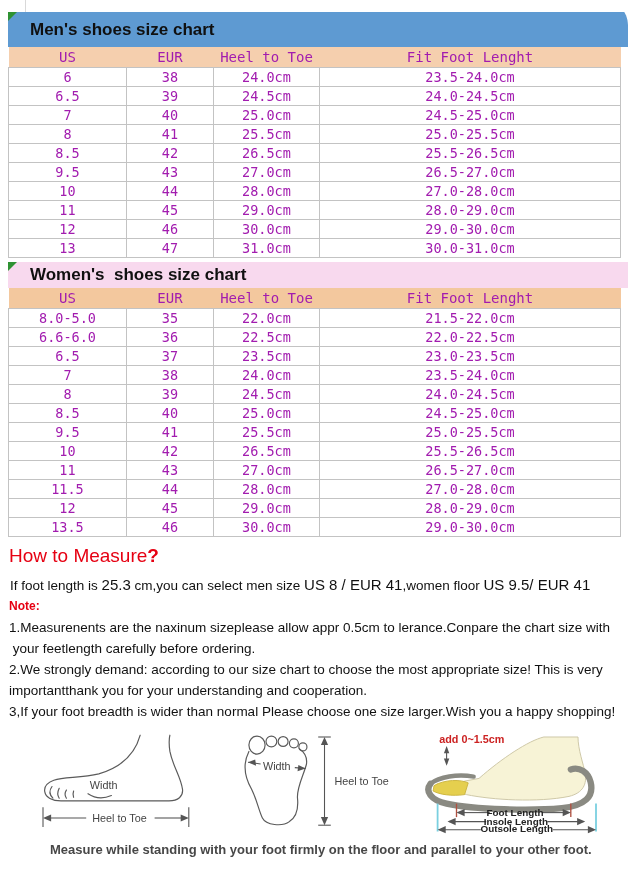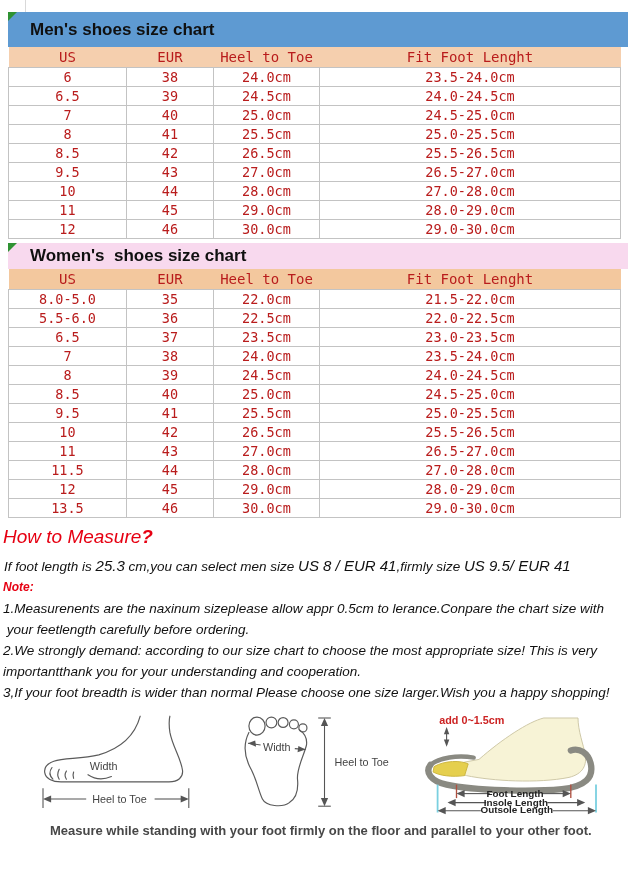--- a/index.html
+++ b/index.html
@@ -6,52 +6,52 @@
     --men-bar:#5e9ad2;
     --women-bar:#f8d9ee;
     --men-header-row:#f5cfae;
     --women-header-row:#f3c89e;
     --accent-red:#e60012;
     --grid:#c3c3c3;
   }
   html,body{margin:0;padding:0;background:#ffffff;}
   .sheet{
     width:628px;height:879px;background:#fff;position:relative;overflow:hidden;
-    font-family:"Liberation Sans",sans-serif;color:#111;
+    font-family:"Liberation Sans",sans-serif;color:#111;border-radius:25px;
   }
   .top-strip{height:12px;position:relative;}
   .top-strip .faint-line{position:absolute;left:25px;top:0;width:1px;height:12px;background:#d9d9d9;}
 
   .bar{
     margin-left:8px;height:35px;display:flex;align-items:center;
     padding-left:22px;font-weight:bold;font-size:17px;color:#101010;
     position:relative;white-space:pre;
   }
   .bar-blue{background:var(--men-bar);}
   .bar-pink{background:var(--women-bar);height:26px;}
   .corner{
     position:absolute;top:0;left:0;width:0;height:0;
     border-top:9px solid #2f9233;border-right:9px solid transparent;
   }
 
   table.size-table{
     margin-left:8px;width:612px;border-collapse:collapse;table-layout:fixed;
-    font-family:"DejaVu Sans Mono",monospace;font-size:13.5px;color:#b91c1c;padding-left:25px;
+    font-family:"DejaVu Sans Mono",monospace;font-size:13.5px;color:#a21caf;padding-left:25px;
   }
   table.size-table th{
     height:20px;font-weight:normal;text-align:center;border:0;
     font-size:14px;padding:0;
   }
   table.size-table td{
     height:18px;text-align:center;border:1px solid var(--grid);
     padding:0;background:#fff;
   }
   .gap4{height:4px;}
 
-  .measure{padding-left:3px;padding-right:6px;font-style:italic;}
+  .measure{padding-left:9px;padding-right:6px;}
   .measure-title{
     color:var(--accent-red);font-size:19px;margin-top:8px;line-height:22px;
   }
   .measure-title .q{font-weight:bold;}
   .intro{font-size:13.5px;margin:7px 0 0 1px;line-height:18px;}
   .example{font-size:13.5px;margin:8px 0 0 1px;line-height:20px;}
   .example .big{font-size:15px;}
   .note-label{color:var(--accent-red);font-size:12px;font-weight:bold;margin-top:1px;line-height:18px;}
   .notes{font-size:13.5px;line-height:21px;white-space:pre-wrap;margin-top:2px;}
 
@@ -147,20 +147,26 @@
             <td>45</td>
             <td>29.0cm</td>
             <td>28.0-29.0cm</td>
           </tr>
           <tr>
             <td>12</td>
             <td>46</td>
             <td>30.0cm</td>
             <td>29.0-30.0cm</td>
           </tr>
+          <tr>
+            <td>13</td>
+            <td>47</td>
+            <td>31.0cm</td>
+            <td>30.0-31.0cm</td>
+          </tr>
         </tbody>
     </table>
   </section>
 
   <div class="gap4"></div>
 
   <section>
     <div class="bar bar-pink">
       <span class="corner"></span>
       <span>Women's  shoes size chart</span>
@@ -181,21 +187,21 @@
           </tr>
         </thead>
       <tbody>
           <tr>
             <td>8.0-5.0</td>
             <td>35</td>
             <td>22.0cm</td>
             <td>21.5-22.0cm</td>
           </tr>
           <tr>
-            <td>5.5-6.0</td>
+            <td>6.6-6.0</td>
             <td>36</td>
             <td>22.5cm</td>
             <td>22.0-22.5cm</td>
           </tr>
           <tr>
             <td>6.5</td>
             <td>37</td>
             <td>23.5cm</td>
             <td>23.0-23.5cm</td>
           </tr>
@@ -252,21 +258,21 @@
             <td>46</td>
             <td>30.0cm</td>
             <td>29.0-30.0cm</td>
           </tr>
         </tbody>
     </table>
   </section>
 
   <section class="measure">
     <div class="measure-title"><span>How to Measure</span><span class="q">?</span></div>
-    <div class="example"><span>If foot length is </span><span class="big">25.3</span><span> cm,you can select men size </span><span class="big">US 8 / EUR 41</span><span>,firmly size </span><span class="big">US 9.5/ EUR 41</span></div>
+    <div class="example"><span>If foot length is </span><span class="big">25.3</span><span> cm,you can select men size </span><span class="big">US 8 / EUR 41</span><span>,women floor </span><span class="big">US 9.5/ EUR 41</span></div>
     <div class="note-label">Note:</div>
     <div class="notes"><div>1.Measurenents are the naxinum sizeplease allow appr 0.5cm to lerance.Conpare the chart size with</div><div> your feetlength carefully before ordering.</div><div>2.We strongly demand: according to our size chart to choose the most appropriate size! This is very</div><div>importantthank you for your understanding and cooperation.</div><div>3,If your foot breadth is wider than normal Please choose one size larger.Wish you a happy shopping!</div></div>
   </section>
 
   <div class="diagrams">
 
     <svg width="218" height="112" viewBox="0 0 218 112">
       <path class="outline" d="M118,4 C112,26 96,40 72,47 C52,52 34,50 22,54 C14,57 11,62 12,67 C13,73 20,77 30,77 L150,77 C160,77 166,72 165,64 C163,50 154,38 151,22 C150,15 150,8 151,4"></path>
       <path class="outline" d="M20,61 c-3,4 -3,9 1,13 M28,63 c-2,4 -2,8 0,11 M36,65 c-2,3 -2,6 0,9 M44,66 c-1,3 -1,5 0,7"></path>
       <text class="dg-label" x="62" y="64">Width</text>

